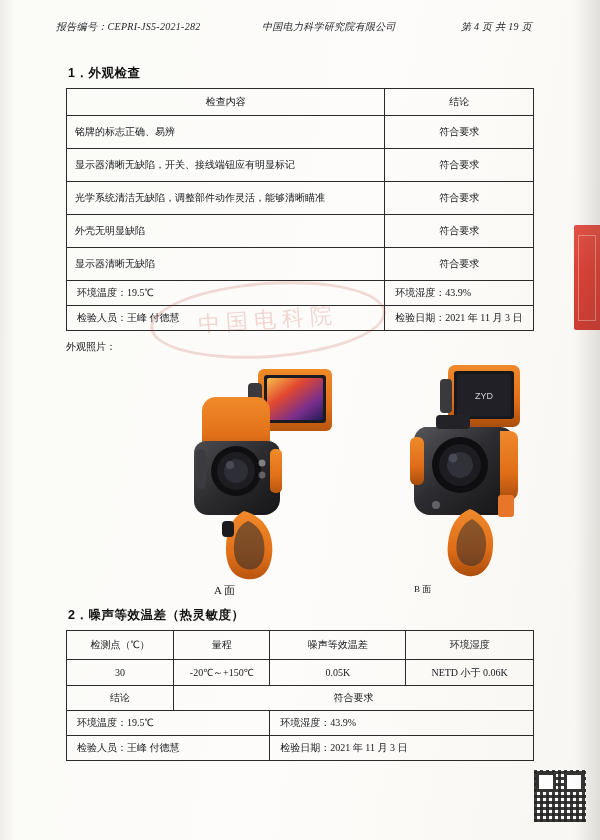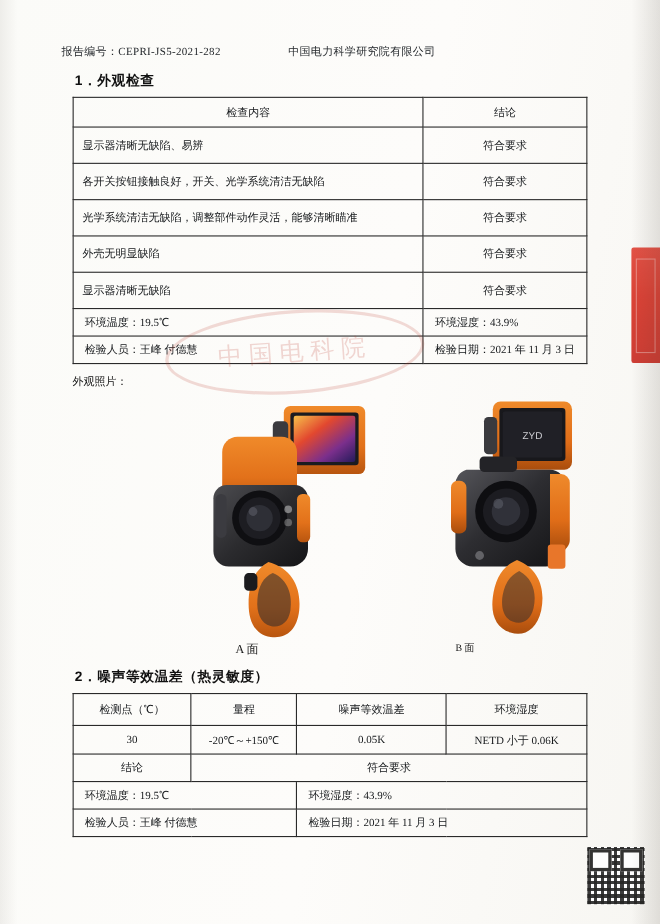--- a/index.html
+++ b/index.html
@@ -16,28 +16,29 @@
     overflow: hidden;
   }
   .page {
     position: absolute;
     inset: 0;
     background: linear-gradient(100deg,#fbfbf8 0%,#fdfcfa 55%,#f7f6f2 100%);
   }
   
   .doc-header {
     position: absolute;
-    top: 40px;
+    top: 20px;
     left: 56px;
     right: 40px;
     display: flex;
     align-items: flex-end;
     font-size: 10px;
     letter-spacing: .3px;
     color: #23272b;
+    font-style: italic;
   }
   .doc-header .report-no { width: 200px; }
   .doc-header .org { flex: 1; text-align: left; padding-left: 6px; }
   .doc-header .pager { width: 120px; text-align: right; padding-right: 28px; }
   
   .section-title {
     position: absolute;
     font-family: "Liberation Sans", sans-serif;
     font-weight: bold;
     font-size: 12.5px;
@@ -162,36 +163,37 @@
   }
 </style>
 </head>
 <body>
 
 <div class="page" data-name="document-page">
 
   <div class="doc-header" data-name="page-header">
     <span class="report-no" data-name="report-number">报告编号：CEPRI-JS5-2021-282</span>
     <span class="org" data-name="organization-name">中国电力科学研究院有限公司</span>
+    <span class="pager" data-name="page-number">第 4 页 共 19 页</span>
   </div>
 
   <div class="section-title" id="sec1-title" data-name="section-1-title">1．外观检查</div>
 
   <table class="doc-table" id="table1" data-name="appearance-inspection-table">
     <tbody>
         <tr class="hdr" data-name="table-header-row">
       <td style="width:338px" data-name="column-header-check-item">检查内容</td>
       <td style="width:130px" data-name="column-header-conclusion">结论</td>
     </tr>
     <tr data-name="table-row">
-      <td class="item t-left" data-name="check-item">显示器清晰无缺陷、易辨</td>
-      <td class="t-center" data-name="conclusion-value">符合要求</td>
-    </tr>
-    <tr data-name="table-row">
-      <td class="item t-left" data-name="check-item">各开关按钮接触良好，开关、光学系统清洁无缺陷</td>
+      <td class="item t-left" data-name="check-item">铭牌的标志正确、易辨</td>
+      <td class="t-center" data-name="conclusion-value">符合要求</td>
+    </tr>
+    <tr data-name="table-row">
+      <td class="item t-left" data-name="check-item">显示器清晰无缺陷，开关、接线端钮应有明显标记</td>
       <td class="t-center" data-name="conclusion-value">符合要求</td>
     </tr>
     <tr data-name="table-row">
       <td class="item t-left" data-name="check-item">光学系统清洁无缺陷，调整部件动作灵活，能够清晰瞄准</td>
       <td class="t-center" data-name="conclusion-value">符合要求</td>
     </tr>
     <tr data-name="table-row">
       <td class="item t-left" data-name="check-item">外壳无明显缺陷</td>
       <td class="t-center" data-name="conclusion-value">符合要求</td>
     </tr>

